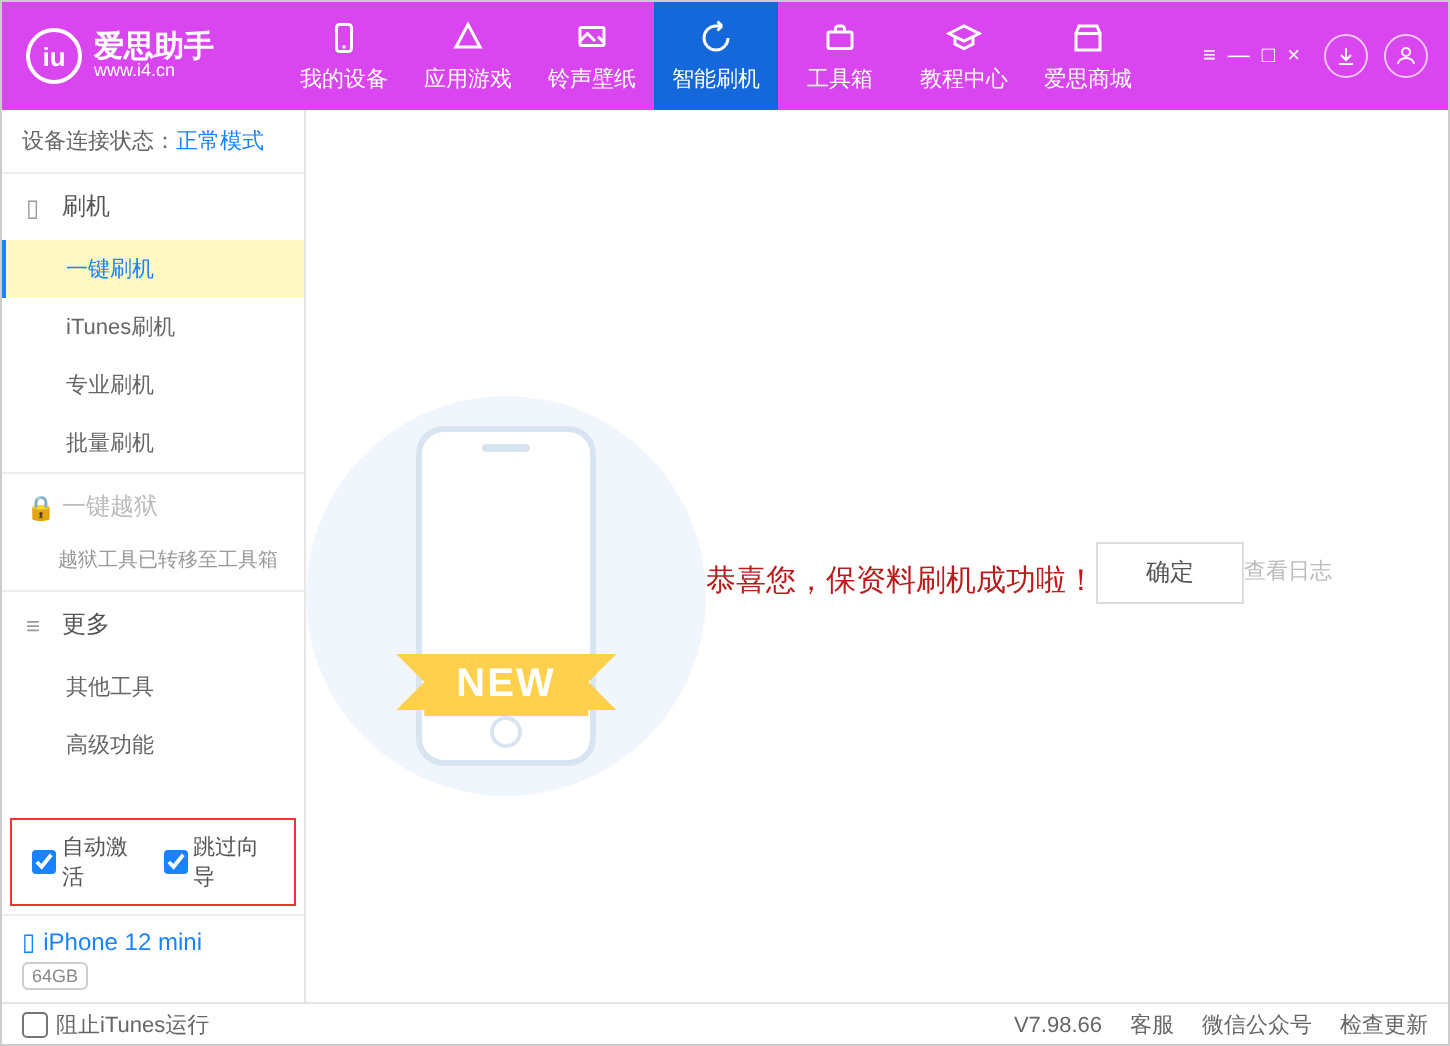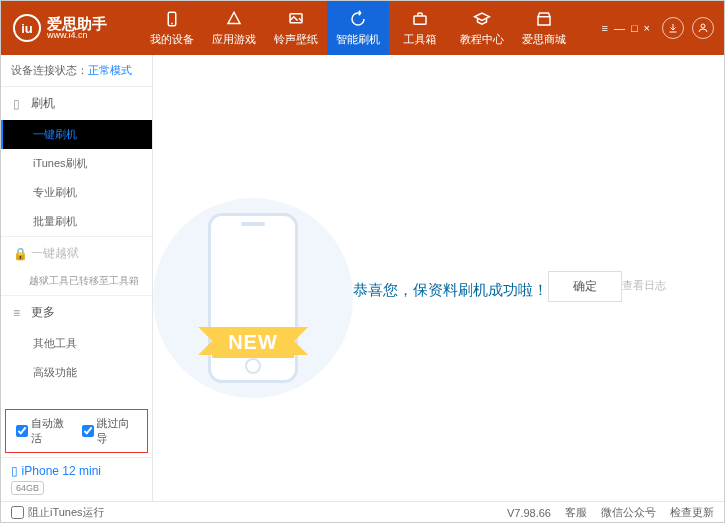--- a/index.html
+++ b/index.html
@@ -1,18 +1,18 @@
 <!DOCTYPE html>
 <html><head>
 <meta charset="utf-8">
 <style>
 * { margin: 0; padding: 0; box-sizing: border-box; font-family: "Microsoft YaHei", sans-serif; }
 body { background: #fff; width: 725px; height: 523px; overflow: hidden; border: 1px solid #ccc; }
 
-.titlebar { height: 54px; background: #c2410c; display: flex; align-items: center; color: #fff; }
+.titlebar { height: 54px; background: #d946ef; display: flex; align-items: center; color: #fff; }
 .logo-area { display: flex; align-items: center; padding: 0 12px; width: 140px; }
 .logo-circle { width: 28px; height: 28px; border: 2px solid #fff; border-radius: 50%; display: flex; align-items: center; justify-content: center; font-weight: bold; font-size: 13px; margin-right: 6px; }
 .logo-text { font-size: 15px; font-weight: bold; line-height: 1; }
 .logo-url { font-size: 9px; line-height: 1; }
 
 .nav-tabs { display: flex; height: 100%; flex: 1; }
 .nav-tab { width: 62px; display: flex; flex-direction: column; align-items: center; justify-content: center; font-size: 11px; gap: 4px; cursor: pointer; }
 .nav-tab.active { background: #1468db; }
 .nav-tab svg { width: 18px; height: 18px; }
 
@@ -22,21 +22,21 @@
 
 .body-row { display: flex; height: 446px; }
 .sidebar { width: 152px; border-right: 1px solid #e6e6e6; display: flex; flex-direction: column; font-size: 12px; color: #555; }
 .conn-status { padding: 8px 10px; font-size: 11px; color: #666; }
 .conn-status .mode { color: #1982ff; }
 
 .side-section { border-top: 1px solid #eee; }
 .side-header { display: flex; align-items: center; gap: 6px; padding: 8px 12px; color: #555; font-size: 12px; }
 .side-header .ico { width: 12px; color: #999; }
 .side-item { padding: 7px 12px 7px 32px; cursor: pointer; font-size: 11px; color: #666; }
-.side-item.active { background: #000000; color: #1982ff; border-left: 2px solid #1982ff; padding-left: 30px; }
+.side-item.active { background: #fef9c3; color: #1982ff; border-left: 2px solid #1982ff; padding-left: 30px; }
 .side-sub { font-size: 10px; color: #999; padding: 4px 12px 8px 28px; line-height: 1.3; }
 
 .side-spacer { flex: 1; }
 .checkbox-row { display: flex; gap: 10px; padding: 6px 10px; border: 1px solid #e33; margin: 4px; }
 .cb { display: flex; align-items: center; gap: 3px; font-size: 11px; color: #555; }
 .cb input { accent-color: #1982ff; width: 12px; height: 12px; }
 
 .device-block { padding: 6px 10px; border-top: 1px solid #eee; }
 .device-name { color: #1982ff; font-size: 12px; display: flex; align-items: center; gap: 4px; }
 .device-badge { display: inline-block; border: 1px solid #ccc; border-radius: 3px; font-size: 9px; padding: 1px 4px; color: #888; margin-top: 3px; }
@@ -44,21 +44,21 @@
 .main { flex: 1; display: flex; flex-direction: row; align-items: center; }
 .illus-wrap { margin-top: 40px; width: 200px; height: 200px; background: #f1f6fc; border-radius: 50%; display: flex; align-items: center; justify-content: center; position: relative; }
 .phone { width: 90px; height: 170px; background: #fff; border: 3px solid #d9e4f2; border-radius: 14px; position: relative; }
 .phone::before { content: ""; position: absolute; top: 6px; left: 50%; transform: translateX(-50%); width: 24px; height: 4px; background: #d9e4f2; border-radius: 2px; }
 .phone::after { content: ""; position: absolute; bottom: 6px; left: 50%; transform: translateX(-50%); width: 12px; height: 12px; border: 2px solid #d9e4f2; border-radius: 50%; }
 .ribbon { position: absolute; bottom: 40px; left: 50%; transform: translateX(-50%); background: #ffd04d; color: #fff; font-weight: bold; font-size: 20px; padding: 4px 16px; letter-spacing: 1px; }
 .ribbon::before, .ribbon::after { content: ""; position: absolute; top: 0; width: 0; height: 0; border: 14px solid #ffd04d; }
 .ribbon::before { left: -14px; border-left-color: transparent; }
 .ribbon::after { right: -14px; border-right-color: transparent; }
 
-.success-msg { margin-top: 24px; font-size: 15px; color: #0369a1; }
+.success-msg { margin-top: 24px; font-size: 15px; color: #b91c1c; }
 .ok-btn { margin-top: 16px; border: 1px solid #ddd; background: #fff; padding: 6px 24px; font-size: 12px; color: #555; cursor: pointer; }
 .log-link { margin-top: 14px; font-size: 11px; color: #bbb; cursor: pointer; }
 
 .footer { height: 22px; border-top: 1px solid #e6e6e6; display: flex; align-items: center; font-size: 11px; color: #666; padding: 0 10px; }
 .footer .f-cb { display: flex; align-items: center; gap: 4px; }
 .footer .spacer { flex: 1; }
 .footer .f-item { margin-left: 14px; cursor: pointer; }
 </style>
 </head>
 <body>

